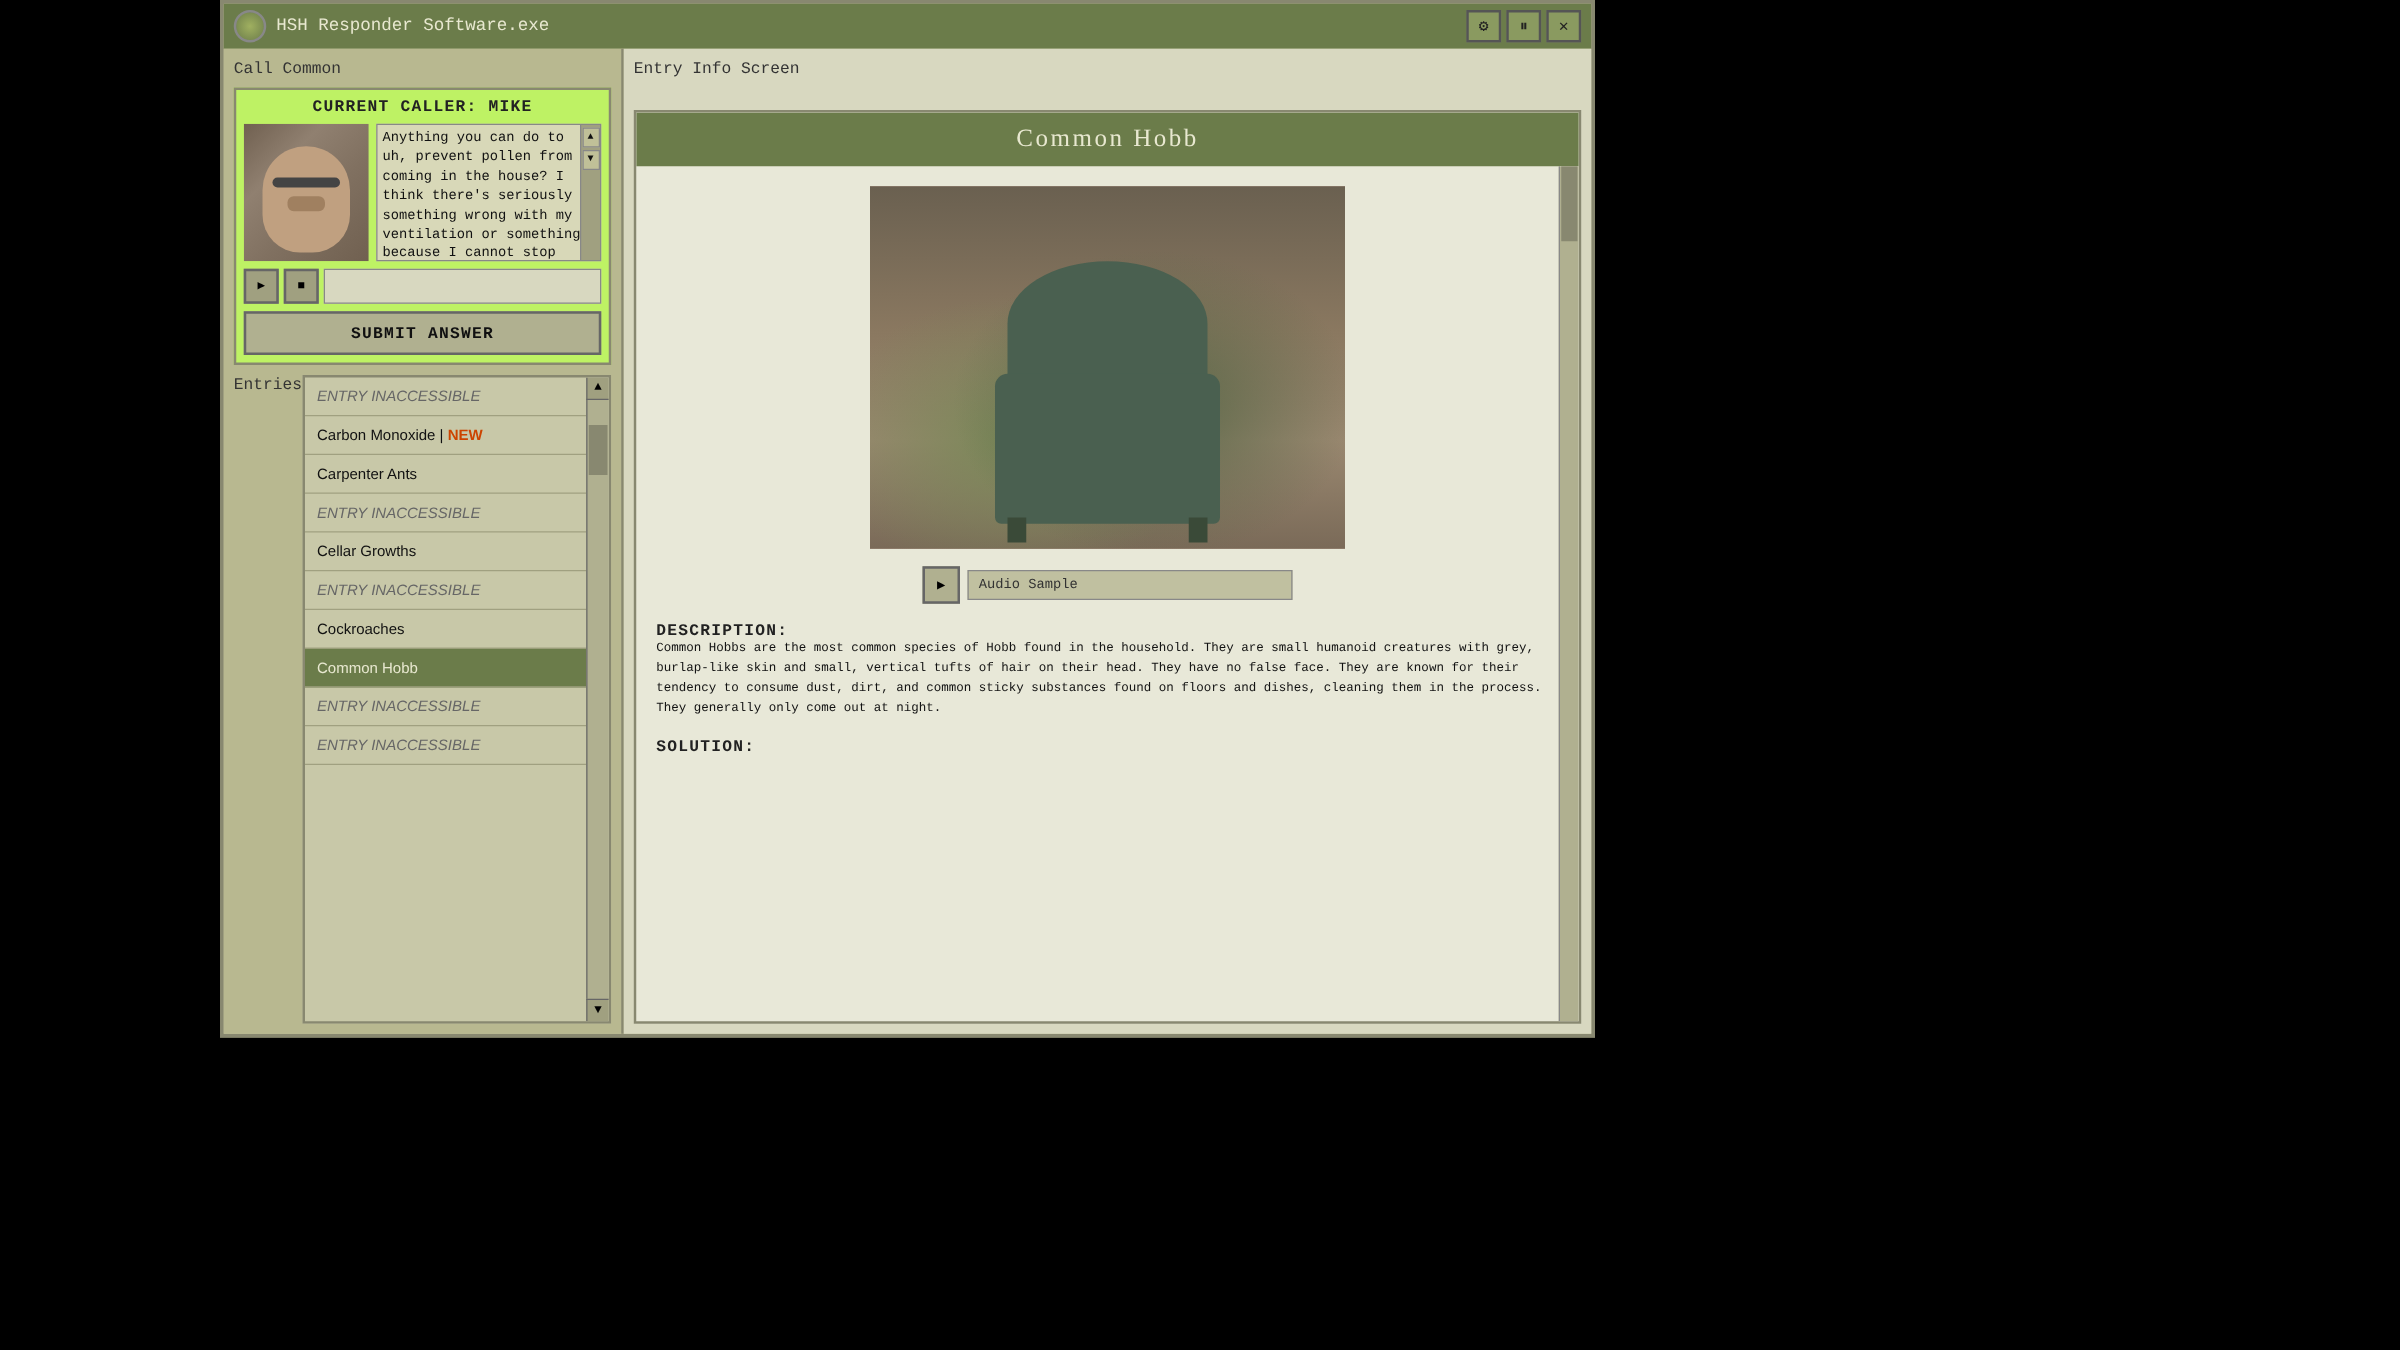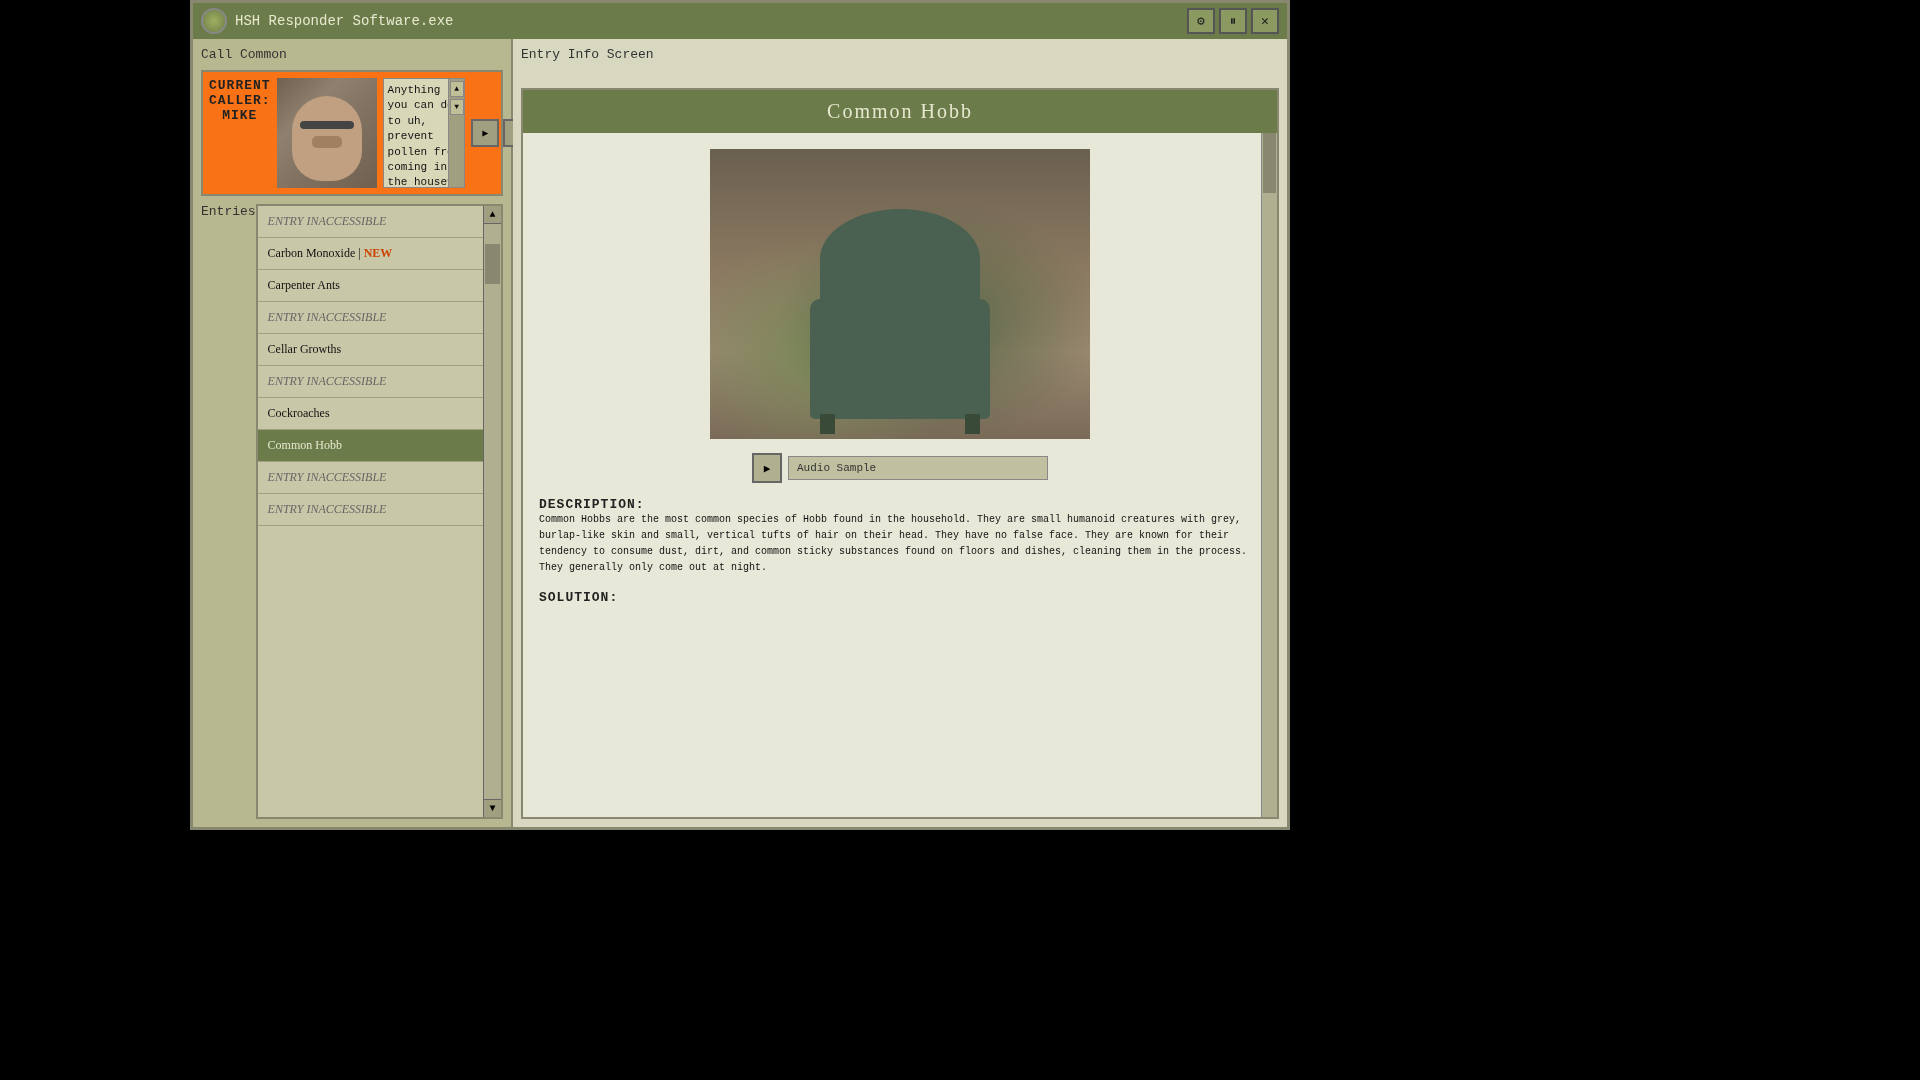--- a/index.html
+++ b/index.html
@@ -13,21 +13,21 @@
       align-items: center;
       justify-content: center;
     }
     .app-window {
       width: 1100px;
       height: 830px;
       background: #c8c8a0;
       border: 3px solid #888870;
       position: absolute;
       top: 0;
-      left: 190px;
+      left: 176px;
     }
     .title-bar {
       background: #6b7c4a;
       height: 36px;
       display: flex;
       align-items: center;
       padding: 0 8px;
       gap: 8px;
     }
     .title-bar-logo {
@@ -71,26 +71,27 @@
       flex-direction: column;
       padding: 8px;
       gap: 8px;
     }
     .panel-label {
       font-size: 13px;
       color: #333;
       font-family: 'Courier New', monospace;
     }
     .call-window-box {
-      background: #f97316;
+      background: #bef264;
       border: 2px solid #888870;
       padding: 6px;
       display: flex;
-      flex-direction: row;
+      flex-direction: column;
       gap: 6px;
+      justify-content: center;
     }
     .current-caller-header {
       text-align: center;
       font-size: 13px;
       font-weight: bold;
       color: #222;
       letter-spacing: 1px;
       font-family: 'Courier New', monospace;
     }
     .caller-content {
@@ -285,21 +286,21 @@
       padding: 0;
       list-style: none;
       margin-right: 18px;
     }
     .entry-item {
       padding: 8px 10px;
       font-size: 12px;
       cursor: pointer;
       color: #111;
       border-bottom: 1px solid #a0a080;
-      font-family: Liberation Serif, serif;
+      font-family: Liberation Sans, sans-serif;
     }
     .entry-item.selected {
       background: #6b7c4a;
       color: #e8e8d0;
     }
     .entry-item.inaccessible {
       color: #666;
       font-style: italic;
     }
     .entry-item .new-badge {

